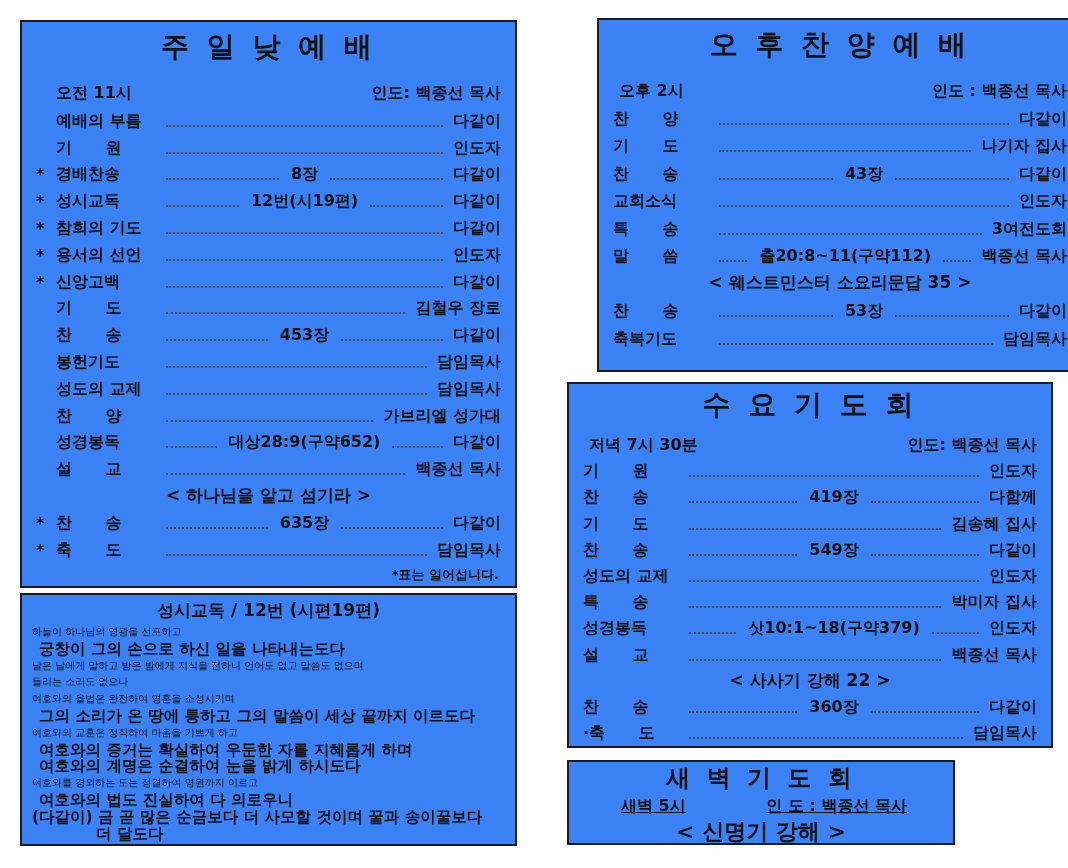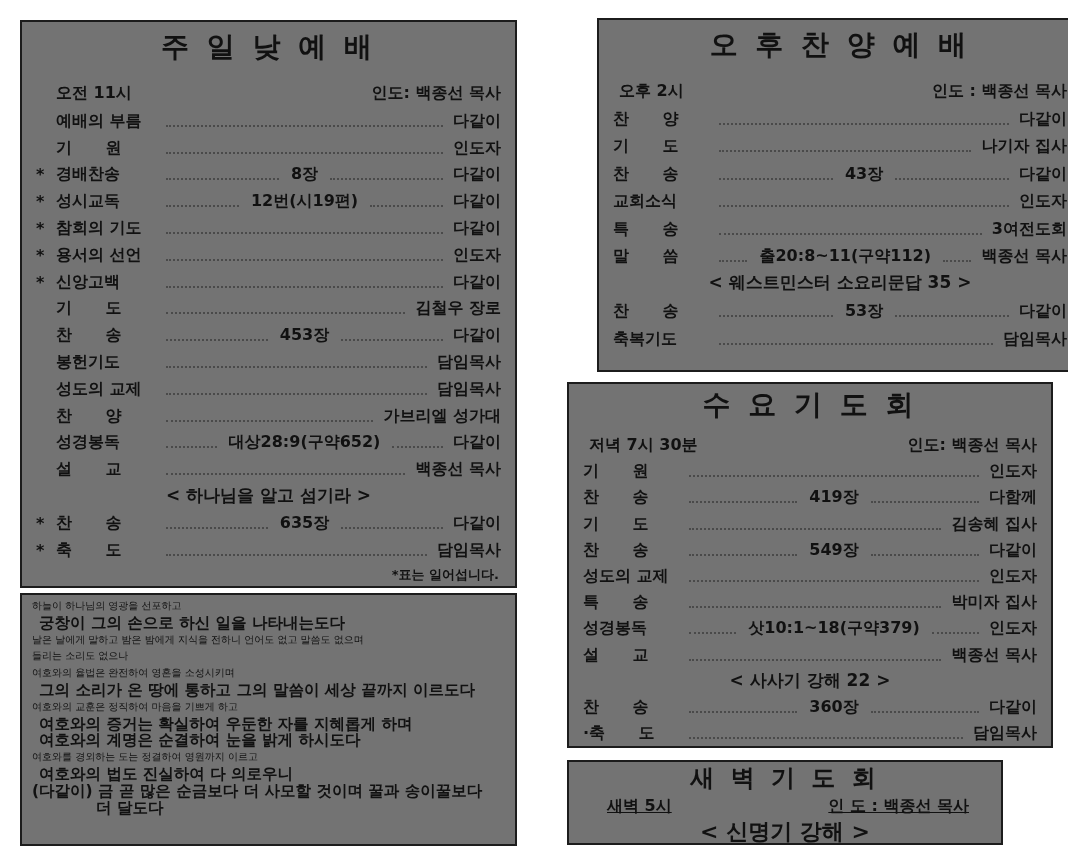--- a/index.html
+++ b/index.html
@@ -8,31 +8,31 @@
     background: #ffffff;
     font-family: "DejaVu Sans", "Liberation Sans", sans-serif;
     color: #111111;
     position: relative;
   }
   .page { position: absolute; inset: 0; }
 
   .box {
     position: absolute;
     border: 2px solid #1c1c1c;
-    background: #737373;
+    background: #3b82f6;
     box-sizing: border-box;
     overflow: hidden;
   }
 
   
   #box-sunday    { left: 20px;  top: 20px;  width: 497px; height: 568px; padding: 4px 14px; }
   #box-reading   { left: 20px;  top: 593px; width: 497px; height: 253px; padding: 3px 8px; }
   #box-afternoon { left: 597px; top: 18px;  width: 486px; height: 354px; padding: 4px 14px; }
   #box-wednesday { left: 567px; top: 382px; width: 486px; height: 366px; padding: 2px 14px; }
-  #box-dawn      { left: 567px; top: 760px; width: 436px; height: 85px;  padding: 2px 10px; }
+  #box-dawn      { left: 567px; top: 760px; width: 388px; height: 85px;  padding: 2px 24px; }
 
   
   .service-title {
     text-align: center; font-weight: bold;
     font-size: 28px; line-height: 32px;
     letter-spacing: 4px;
     margin: 5px 0 17px 0;
   }
   #box-wednesday .service-title { margin: 3px 0 11px 0; }
   #box-dawn .service-title { font-size: 24px; line-height: 27px; margin: 1px 0 2px 0; letter-spacing: 4px; }
@@ -221,20 +221,21 @@
     <span class="label">축      도</span>
     <span class="dots"></span>
 
     <span class="right-val">담임목사</span>
   </div>
       </div>
     <div class="footnote">*표는 일어섭니다.</div>
   </section>
 
   <section class="box" id="box-reading">
+    <h3 class="reading-title">성시교독 / 12번 (시편19편)</h3>
     <div class="reading-lines">
         <div class="reading-line normal indent-0">하늘이 하나님의 영광을 선포하고</div>
         <div class="reading-line bold indent-1">궁창이 그의 손으로 하신 일을 나타내는도다</div>
         <div class="reading-line normal indent-0">날은 날에게 말하고 밤은 밤에게 지식을 전하니 언어도 없고 말씀도 없으며</div>
         <div class="reading-line normal indent-0">들리는 소리도 없으나</div>
         <div class="reading-line normal indent-0">여호와의 율법은 완전하여 영혼을 소성시키며</div>
         <div class="reading-line bold indent-1">그의 소리가 온 땅에 통하고 그의 말씀이 세상 끝까지 이르도다</div>
         <div class="reading-line normal indent-0">여호와의 교훈은 정직하여 마음을 기쁘게 하고</div>
         <div class="reading-line bold indent-1">여호와의 증거는 확실하여 우둔한 자를 지혜롭게 하며</div>
         <div class="reading-line bold indent-1">여호와의 계명은 순결하여 눈을 밝게 하시도다</div>

